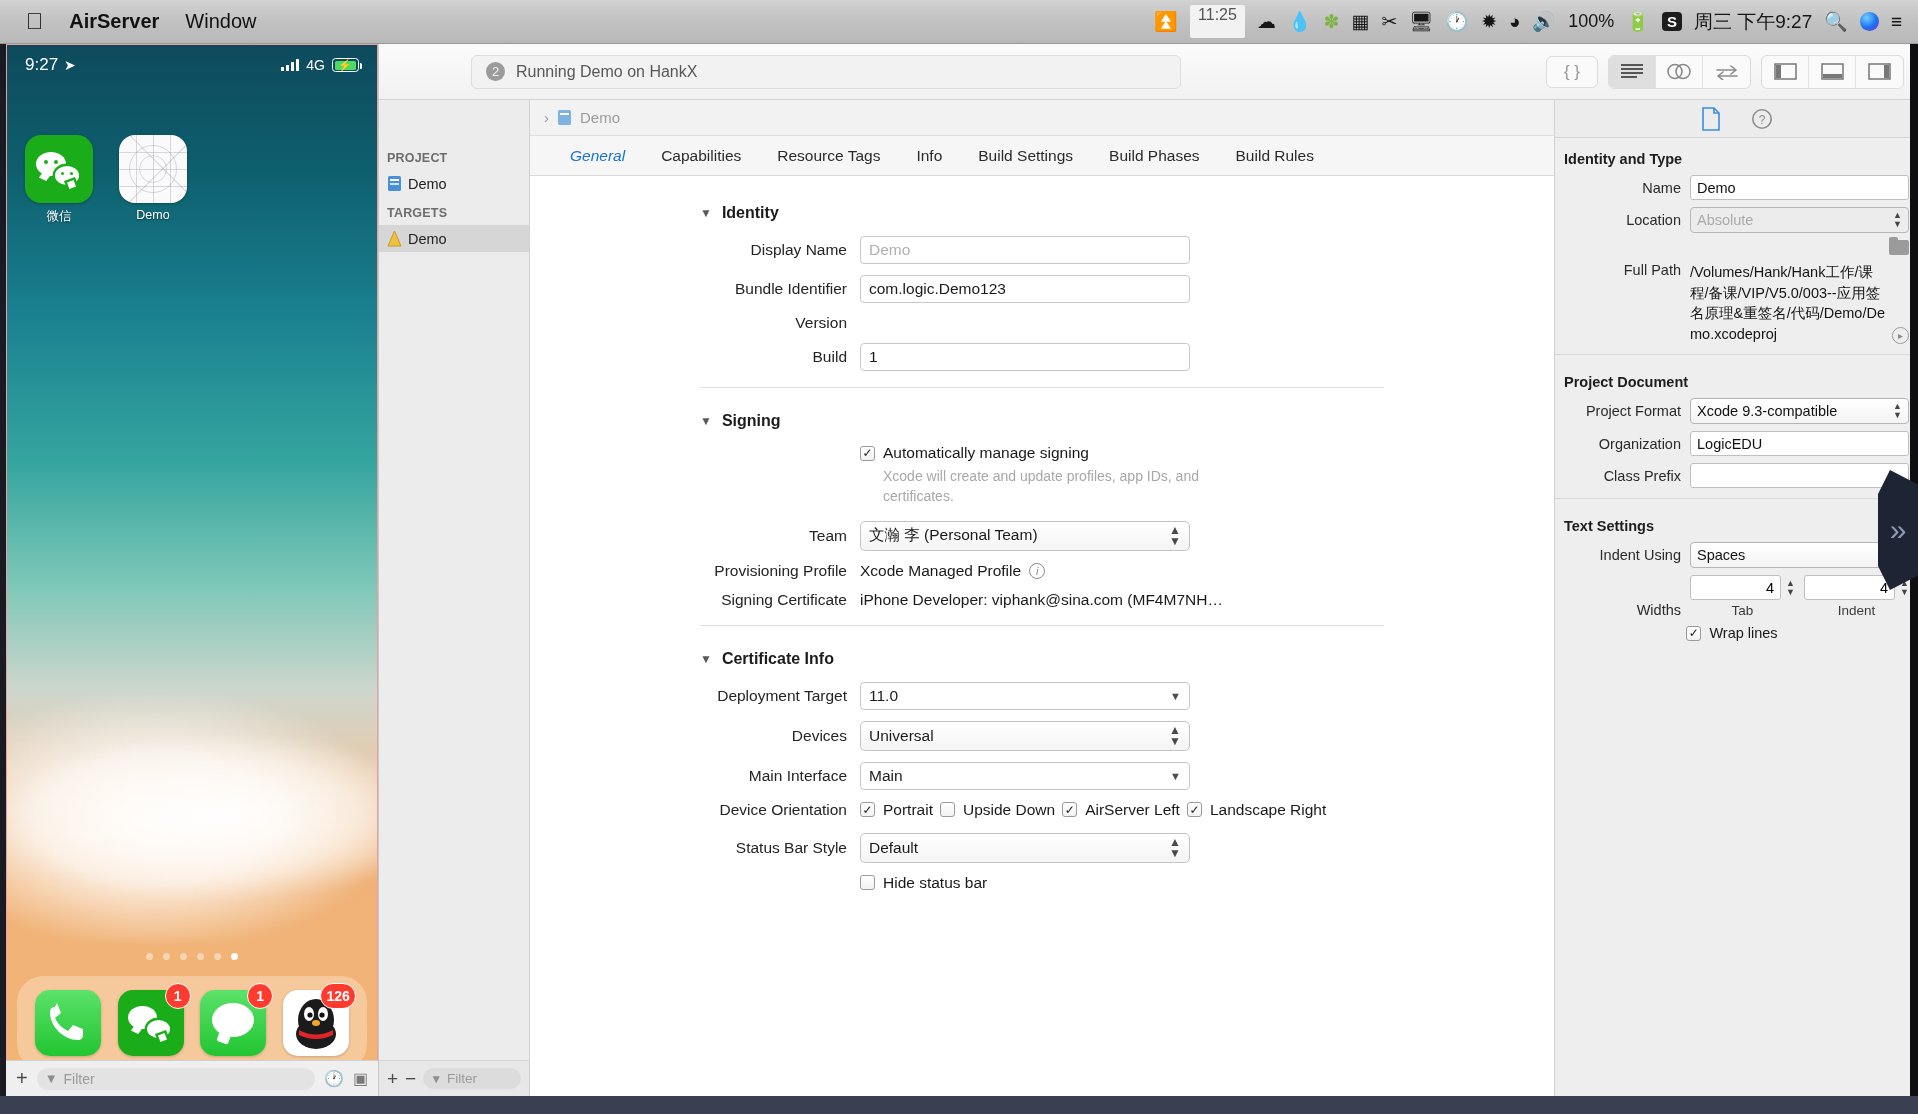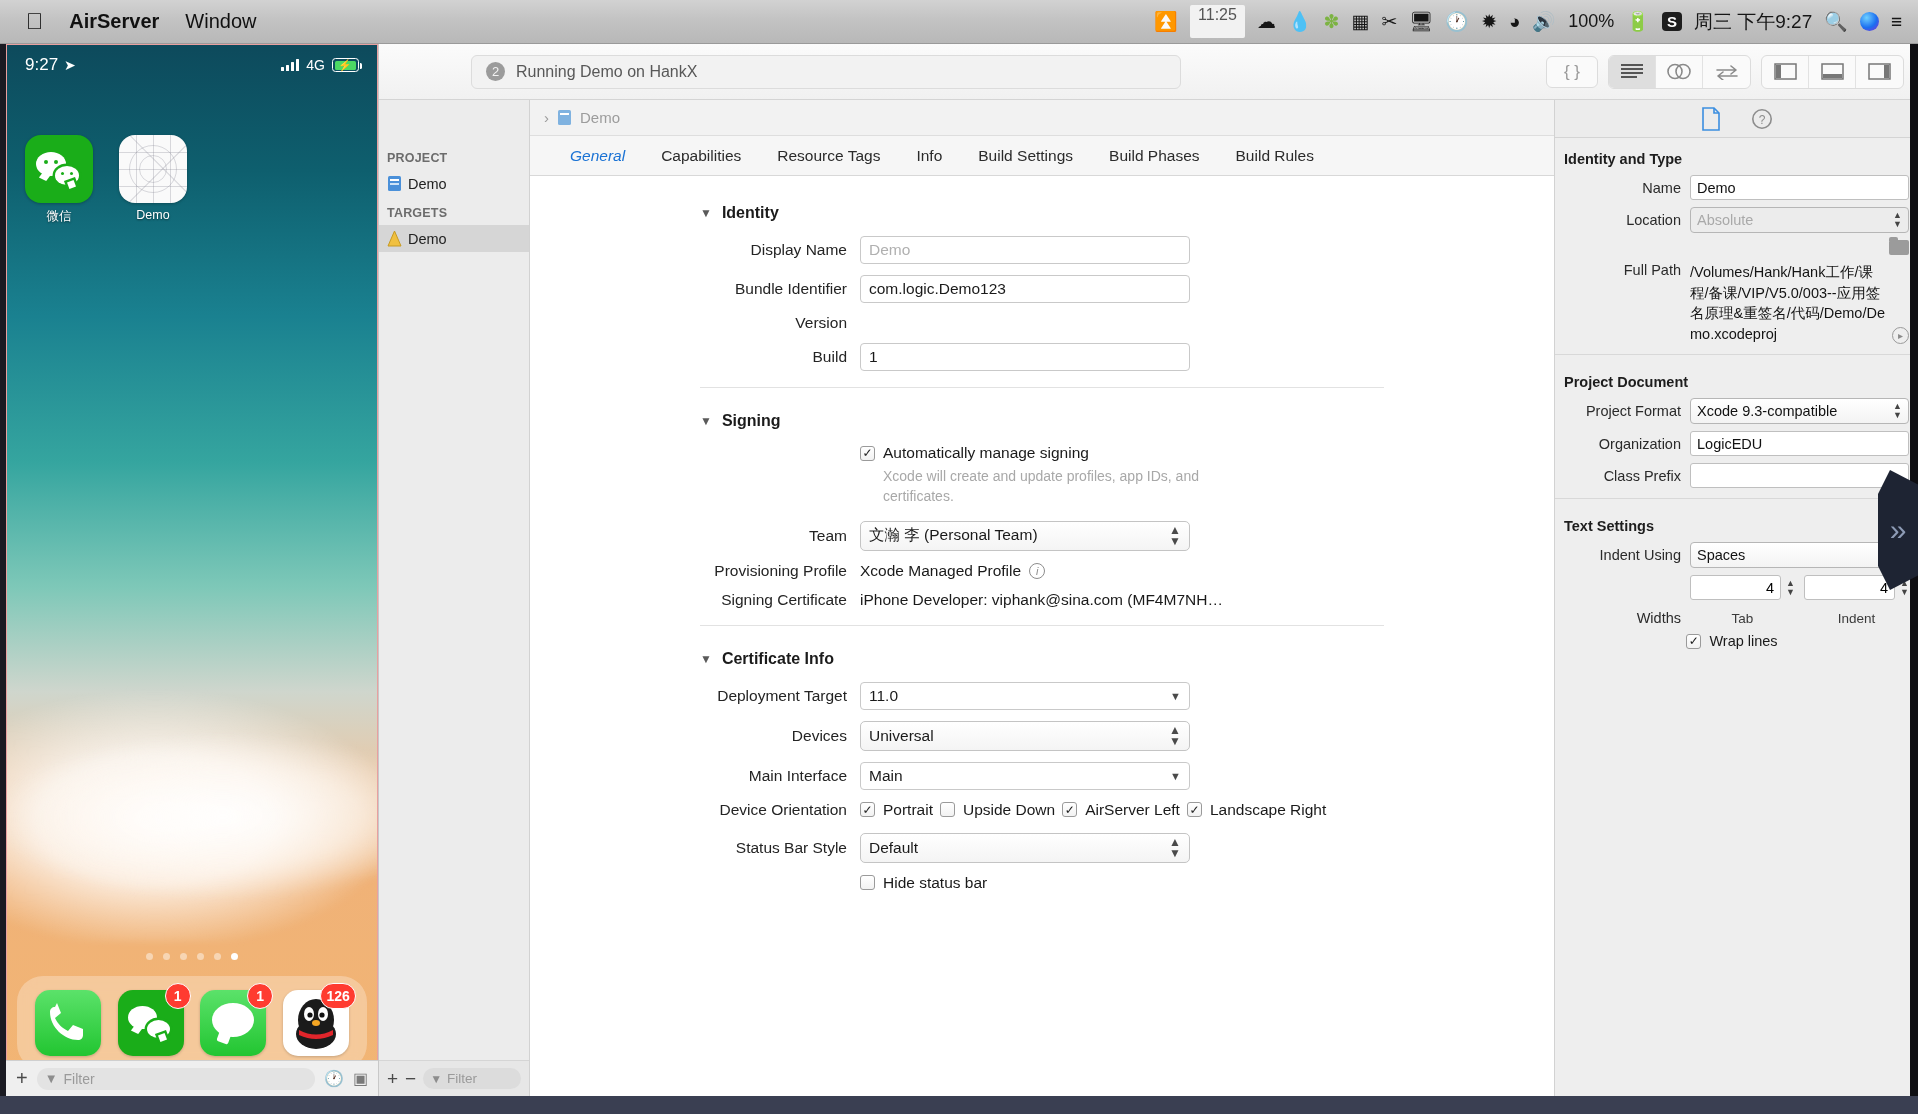--- a/index.html
+++ b/index.html
@@ -303,21 +303,21 @@
   .circ-arrow {
     width: 17px; height: 17px; border-radius: 50%; border: 1.3px solid #9a9a9a;
     display:flex;align-items:center;justify-content:center;color:#8a8a8a;font-size:10px;
   }
   .widths-wrap { display:flex; gap:9px; flex:1; }
   .wbox { flex:1; display:flex; flex-direction:column; align-items:center; }
   .wfield {
     width:100%; height:25px; border:1px solid #bfbfbf; border-radius:3px; background:#fff;
     display:flex; align-items:center; justify-content:flex-end; padding:0 6px; font-size:14.5px;
   }
-  .wcap { font-size: 13.5px; color:#3a3a3a; margin-top:11px; }
+  .wcap { font-size: 13.5px; color:#3a3a3a; margin-top:3px; }
 
   .chevron-tab {
     position: absolute; right: 0; top: 470px; width: 40px; height: 120px;
     background: #1e2433; color: #8d9bb5; font-size: 30px;
     display: flex; align-items: center; justify-content: center;
     clip-path: polygon(30% 0, 100% 12%, 100% 88%, 30% 100%, 0 80%, 0 20%);
     z-index: 40;
   }
   .desktop-bottom {
     position: absolute; left: 0; bottom: 0; width: 1918px; height: 18px;

